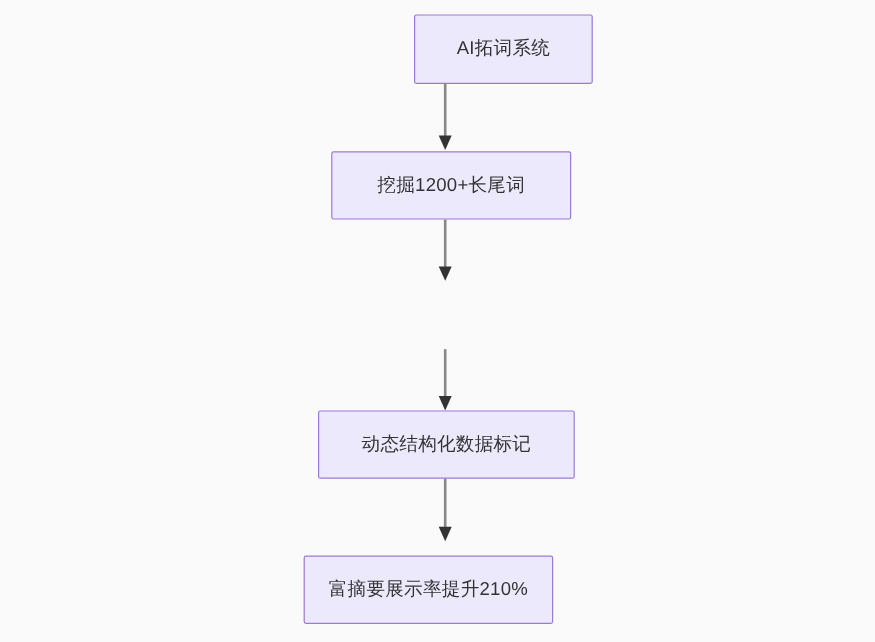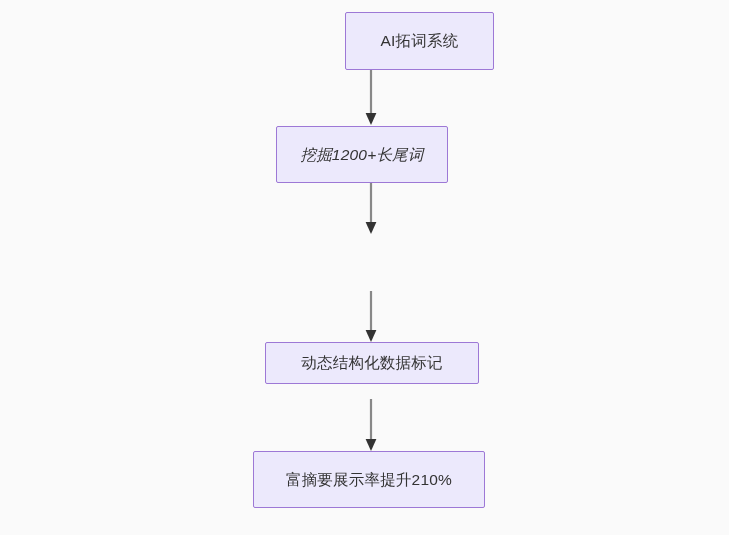--- a/index.html
+++ b/index.html
@@ -56,47 +56,47 @@
     <span class="node-label">AI拓词系统</span>
   </div>
 
   <div class="edge" style="left:365px; top:70px; width:12px; height:56px;">
     <svg width="12" height="56" viewBox="0 0 12 56">
       <line x1="6" y1="0" x2="6" y2="45" stroke="#888888" stroke-width="2.2"></line>
       <polygon points="6,55 0.6,43 11.4,43" fill="#333333"></polygon>
     </svg>
   </div>
 
-  <div class="node" style="left:276px; top:126px; width:172px; height:57px;font-style:italic;">
+  <div class="node" style="left:276px; top:126px; width:200px; height:57px;">
     <span class="node-label">挖掘1200+长尾词</span>
   </div>
 
   <div class="edge" style="left:365px; top:183px; width:12px; height:52px;">
     <svg width="12" height="52" viewBox="0 0 12 52">
       <line x1="6" y1="0" x2="6" y2="41" stroke="#888888" stroke-width="2.2"></line>
       <polygon points="6,51 0.6,39 11.4,39" fill="#333333"></polygon>
     </svg>
   </div>
 
 
   <div class="edge" style="left:365px; top:291px; width:12px; height:52px;">
     <svg width="12" height="52" viewBox="0 0 12 52">
       <line x1="6" y1="0" x2="6" y2="41" stroke="#888888" stroke-width="2.2"></line>
       <polygon points="6,51 0.6,39 11.4,39" fill="#333333"></polygon>
     </svg>
   </div>
 
-  <div class="node" style="left:265px; top:342px; width:214px; height:42px;">
+  <div class="node" style="left:265px; top:342px; width:214px; height:57px;">
     <span class="node-label">动态结构化数据标记</span>
   </div>
 
   <div class="edge" style="left:365px; top:399px; width:12px; height:53px;">
     <svg width="12" height="53" viewBox="0 0 12 53">
       <line x1="6" y1="0" x2="6" y2="42" stroke="#888888" stroke-width="2.2"></line>
       <polygon points="6,52 0.6,40 11.4,40" fill="#333333"></polygon>
     </svg>
   </div>
 
-  <div class="node" style="left:253px; top:451px; width:232px; height:57px;">
+  <div class="node" style="left:253px; top:463px; width:208px; height:57px;">
     <span class="node-label">富摘要展示率提升210%</span>
   </div>
 
 </div>
 
 </body></html>

